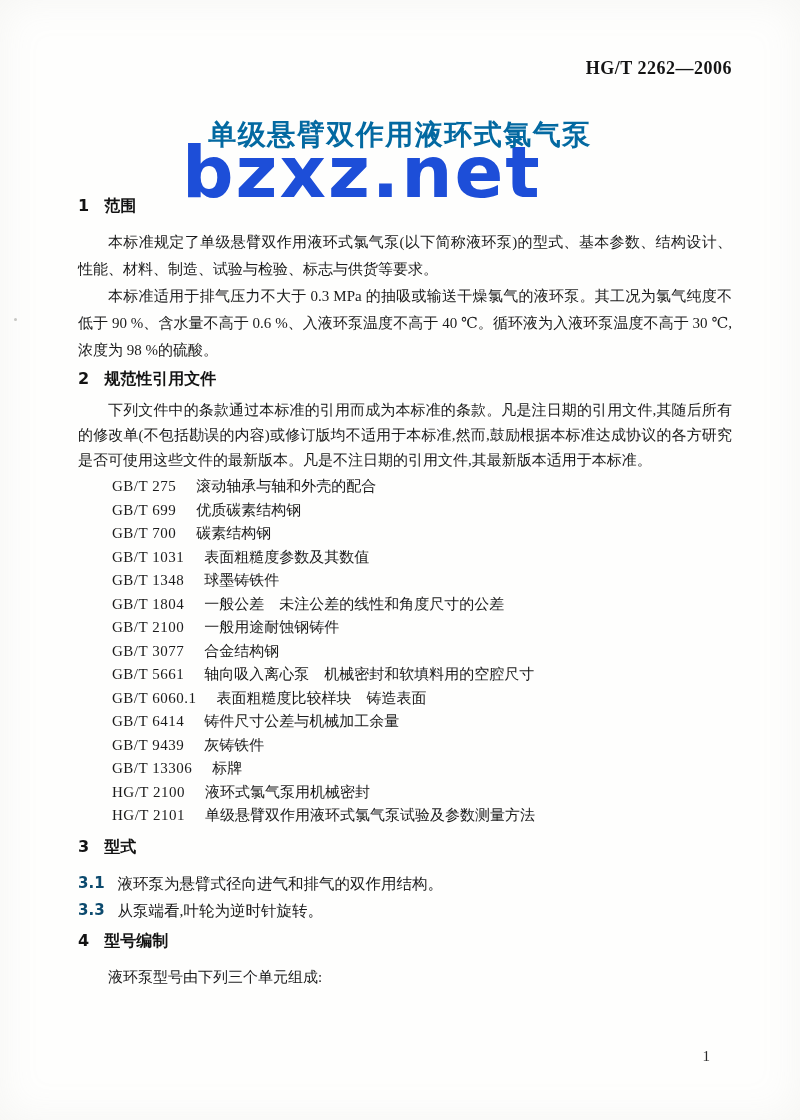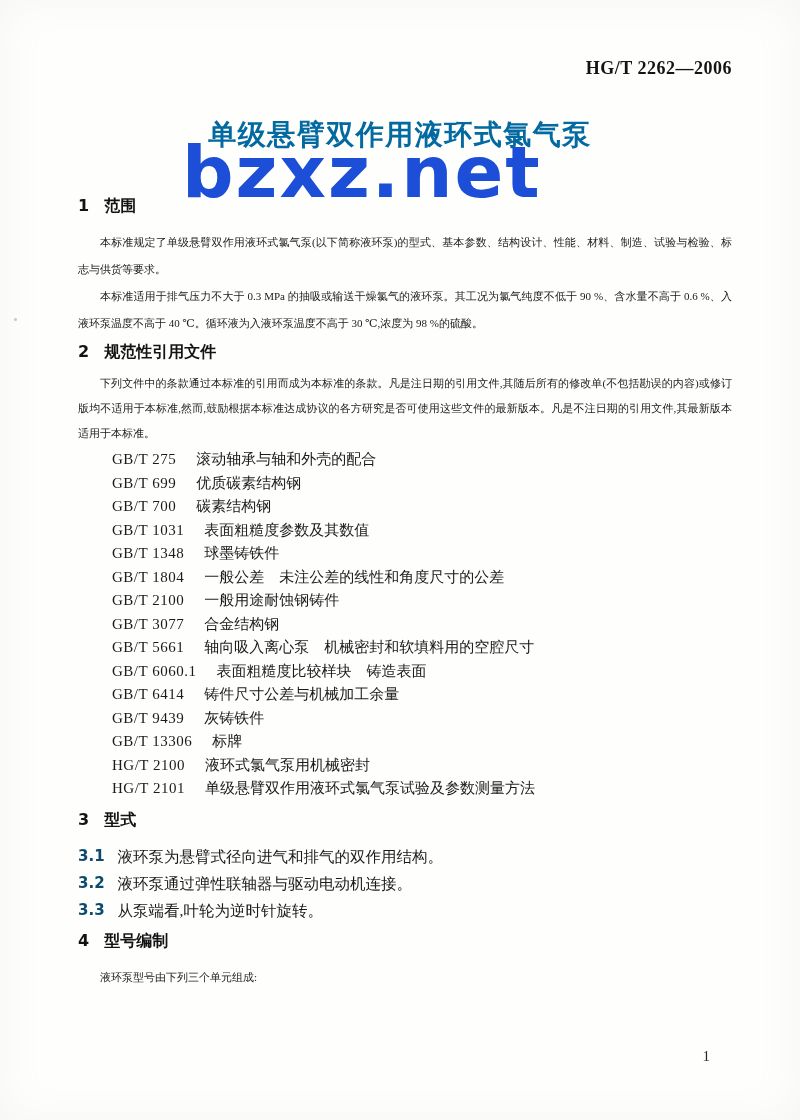--- a/index.html
+++ b/index.html
@@ -48,21 +48,21 @@
     display:flex;align-items:baseline;gap:15px;
     font-family:"DejaVu Sans","Liberation Sans",sans-serif;
     font-weight:700;font-size:16px;line-height:18px;
     color:#131313;
   }
   .h1-scope{margin:0 0 14px 0;}
   .h2-refs{margin:6px 0 10px 0;}
   .h3-type{margin:10px 0 14px 0;}
   .h4-model{margin:8px 0 14px 0;}
   .para{
-    font-size:11px;line-height:27px;
+    font-size:15px;line-height:27px;
     text-indent:2em;text-align:justify;
     margin:0;
     color:#1a1a1a;
   }
   .para.intro{line-height:25px;}
   .ref-list{margin:2px 0 0 34px;}
   .ref-row{
     display:flex;gap:20px;
     font-size:15px;line-height:23.5px;
     white-space:nowrap;
@@ -179,24 +179,20 @@
 
     <div class="sec-heading h3-type">
       <span>3</span>
       <span>型式</span>
     </div>
     <div class="clause-row">
       <span class="clause-num">3.1</span>
       <span class="clause-text">液环泵为悬臂式径向进气和排气的双作用结构。</span>
     </div>
     <div class="clause-row">
-      <span class="clause-num">3.2</span>
-      <span class="clause-text">液环泵通过弹性联轴器与驱动电动机连接。</span>
-    </div>
-    <div class="clause-row">
       <span class="clause-num">3.3</span>
       <span class="clause-text">从泵端看,叶轮为逆时针旋转。</span>
     </div>
 
     <div class="sec-heading h4-model">
       <span>4</span>
       <span>型号编制</span>
     </div>
     <p class="para">液环泵型号由下列三个单元组成:</p>
 

